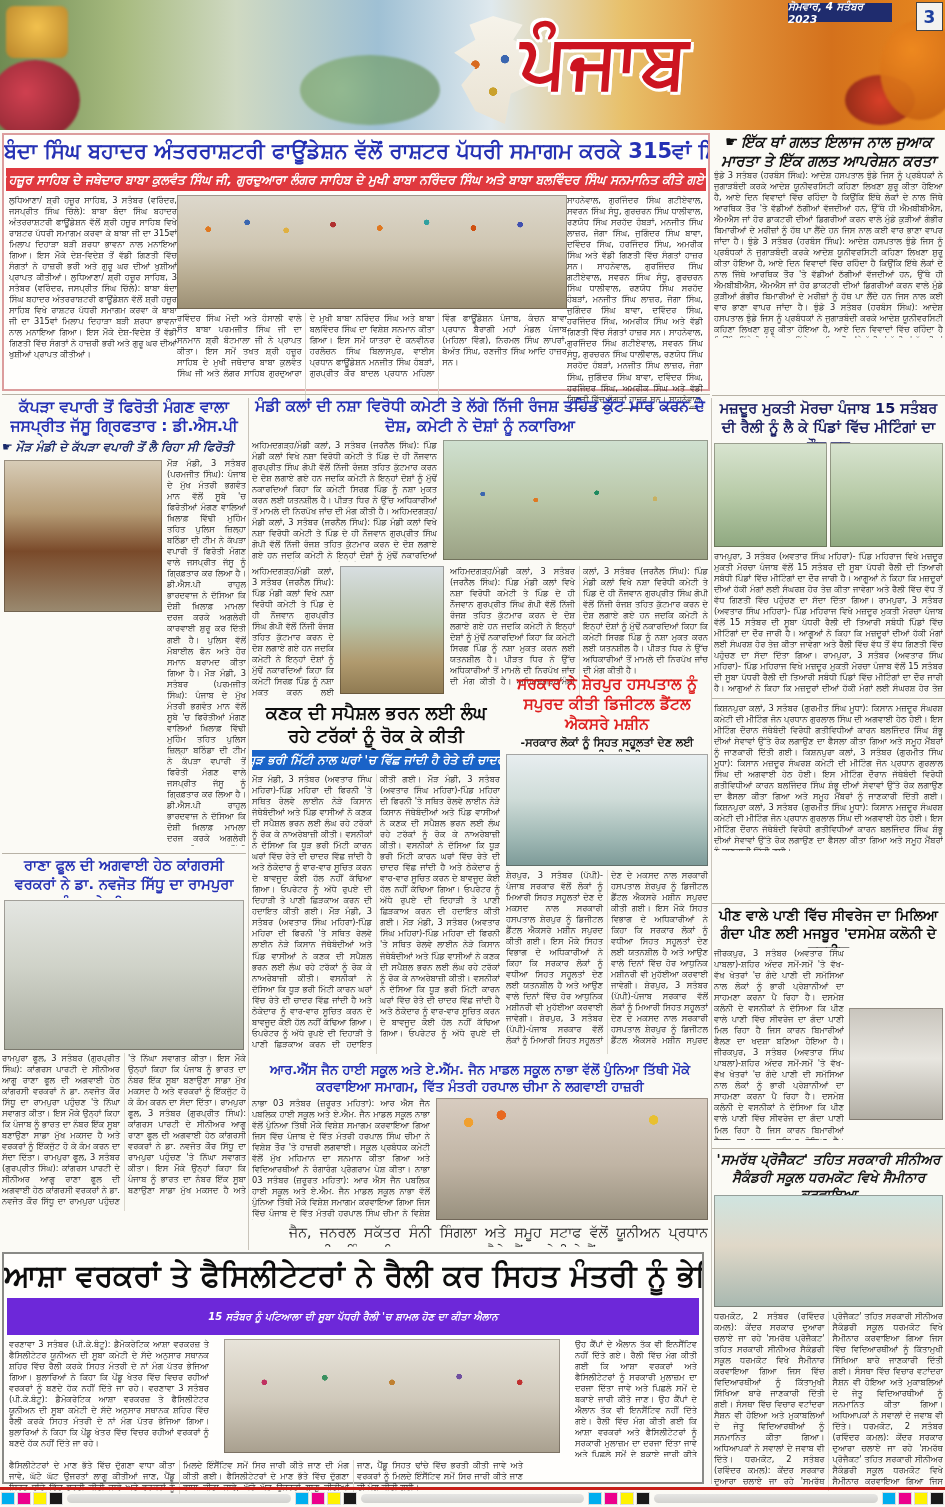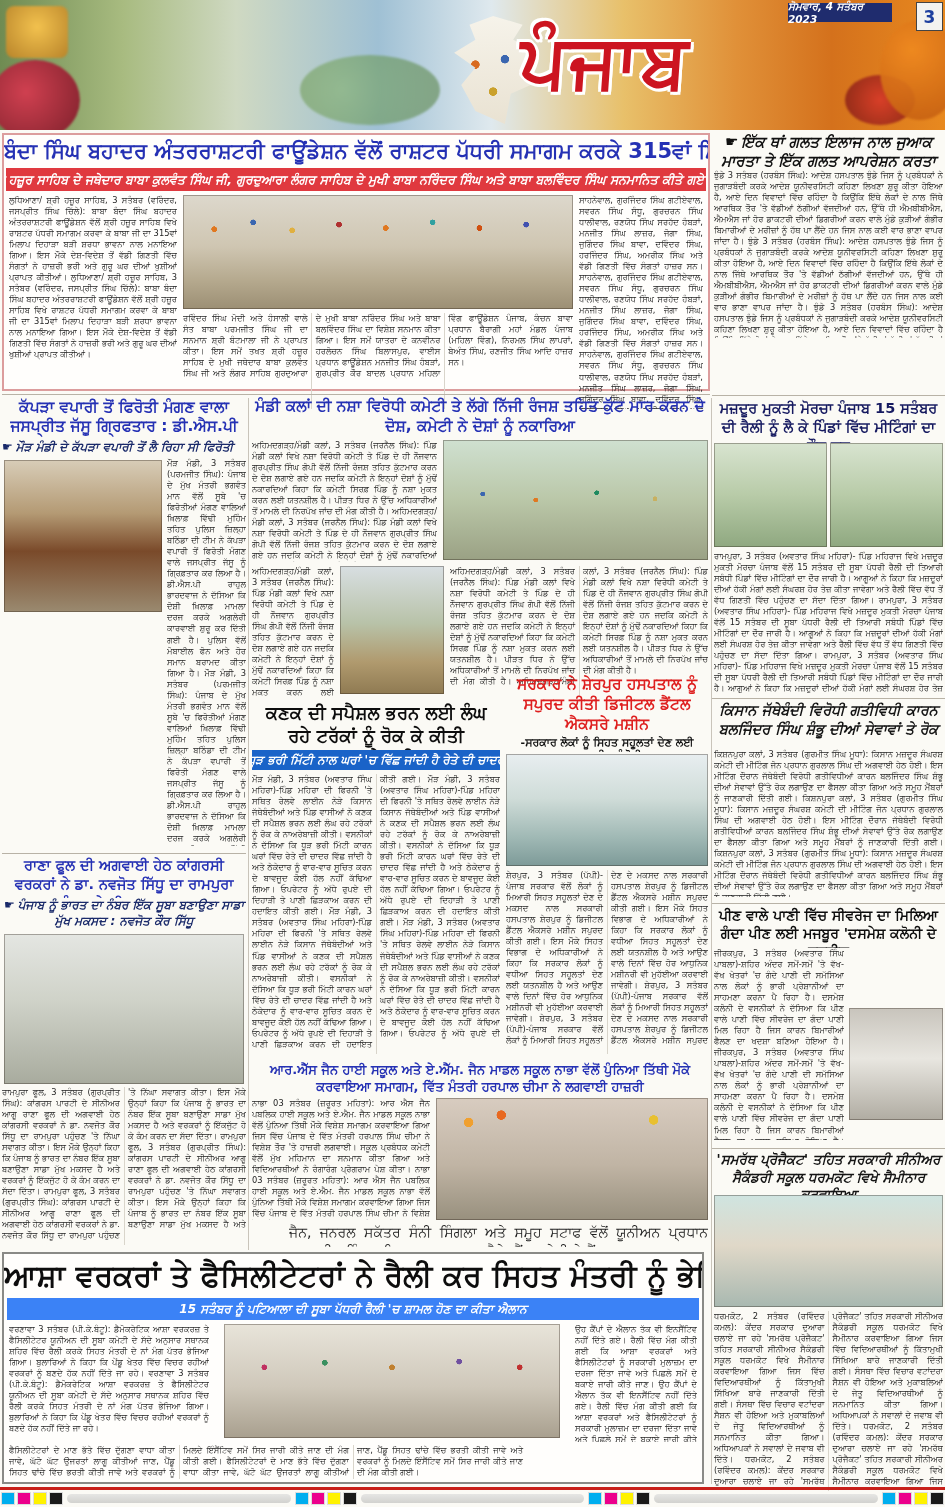--- a/index.html
+++ b/index.html
@@ -102,21 +102,21 @@
     <div class="mh-blob" style="left:880px;top:20px;width:80px;height:100px;background:radial-gradient(circle at 40% 30%,#f08a20,#c05a10);opacity:.9;"></div>
     <div class="pmap"></div>
     <div class="edition">ਪੰਜਾਬ</div>
     <div class="datebox">ਸੋਮਵਾਰ, 4 ਸਤੰਬਰ 2023</div>
     <div class="pagenum">3</div>
   </div>
 
   <div class="abs lead-frame" style="left:2px;top:133px;width:708px;height:258px;">
     <div class="hl hl-blue" style="height:33px;font-size:21px;line-height:33px;text-align:center;white-space:nowrap;">ਬੰਦਾ ਸਿੰਘ ਬਹਾਦਰ ਅੰਤਰਰਾਸ਼ਟਰੀ ਫਾਊਂਡੇਸ਼ਨ ਵੱਲੋਂ ਰਾਸ਼ਟਰ ਪੱਧਰੀ ਸਮਾਗਮ ਕਰਕੇ 315ਵਾਂ ਮਿਲਾਪ ਦਿਹਾੜਾ ਮਨਾਇਆ ਗਿਆ</div>
     <div class="bar" style="height:23px;background:#e0393f;font-size:12.5px;margin:0 2px;white-space:nowrap;">ਤਖਤ ਸ਼੍ਰੀ ਹਜ਼ੂਰ ਸਾਹਿਬ ਦੇ ਜਥੇਦਾਰ ਬਾਬਾ ਕੁਲਵੰਤ ਸਿੰਘ ਜੀ, ਗੁਰਦੁਆਰਾ ਲੰਗਰ ਸਾਹਿਬ ਦੇ ਮੁਖੀ ਬਾਬਾ ਨਰਿੰਦਰ ਸਿੰਘ ਅਤੇ ਬਾਬਾ ਬਲਵਿੰਦਰ ਸਿੰਘ ਸਨਮਾਨਿਤ ਕੀਤੇ ਗਏ ਸਨਮਾਨਿਤ</div>
-    <div style="display:flex;gap:6px;padding:4px 5px 0 5px;height:222px;box-sizing:border-box;">
+    <div style="display:flex;padding:4px 5px 0 5px;height:222px;box-sizing:border-box;">
       <div class="bt" style="width:168px;height:214px;">ਲੁਧਿਆਣਾ/ ਸ਼੍ਰੀ ਹਜ਼ੂਰ ਸਾਹਿਬ, 3 ਸਤੰਬਰ (ਵਰਿੰਦਰ, ਜਸਪ੍ਰੀਤ ਸਿੰਘ ਚਿੱਲੇ): ਬਾਬਾ ਬੰਦਾ ਸਿੰਘ ਬਹਾਦਰ ਅੰਤਰਰਾਸ਼ਟਰੀ ਫਾਊਂਡੇਸ਼ਨ ਵੱਲੋਂ ਸ਼੍ਰੀ ਹਜ਼ੂਰ ਸਾਹਿਬ ਵਿਖੇ ਰਾਸ਼ਟਰ ਪੱਧਰੀ ਸਮਾਗਮ ਕਰਵਾ ਕੇ ਬਾਬਾ ਜੀ ਦਾ 315ਵਾਂ ਮਿਲਾਪ ਦਿਹਾੜਾ ਬੜੀ ਸ਼ਰਧਾ ਭਾਵਨਾ ਨਾਲ ਮਨਾਇਆ ਗਿਆ। ਇਸ ਮੌਕੇ ਦੇਸ਼-ਵਿਦੇਸ਼ ਤੋਂ ਵੱਡੀ ਗਿਣਤੀ ਵਿੱਚ ਸੰਗਤਾਂ ਨੇ ਹਾਜ਼ਰੀ ਭਰੀ ਅਤੇ ਗੁਰੂ ਘਰ ਦੀਆਂ ਖੁਸ਼ੀਆਂ ਪ੍ਰਾਪਤ ਕੀਤੀਆਂ।  ਲੁਧਿਆਣਾ/ ਸ਼੍ਰੀ ਹਜ਼ੂਰ ਸਾਹਿਬ, 3 ਸਤੰਬਰ (ਵਰਿੰਦਰ, ਜਸਪ੍ਰੀਤ ਸਿੰਘ ਚਿੱਲੇ): ਬਾਬਾ ਬੰਦਾ ਸਿੰਘ ਬਹਾਦਰ ਅੰਤਰਰਾਸ਼ਟਰੀ ਫਾਊਂਡੇਸ਼ਨ ਵੱਲੋਂ ਸ਼੍ਰੀ ਹਜ਼ੂਰ ਸਾਹਿਬ ਵਿਖੇ ਰਾਸ਼ਟਰ ਪੱਧਰੀ ਸਮਾਗਮ ਕਰਵਾ ਕੇ ਬਾਬਾ ਜੀ ਦਾ 315ਵਾਂ ਮਿਲਾਪ ਦਿਹਾੜਾ ਬੜੀ ਸ਼ਰਧਾ ਭਾਵਨਾ ਨਾਲ ਮਨਾਇਆ ਗਿਆ। ਇਸ ਮੌਕੇ ਦੇਸ਼-ਵਿਦੇਸ਼ ਤੋਂ ਵੱਡੀ ਗਿਣਤੀ ਵਿੱਚ ਸੰਗਤਾਂ ਨੇ ਹਾਜ਼ਰੀ ਭਰੀ ਅਤੇ ਗੁਰੂ ਘਰ ਦੀਆਂ ਖੁਸ਼ੀਆਂ ਪ੍ਰਾਪਤ ਕੀਤੀਆਂ। </div>
       <div style="width:390px;">
         <div class="ph ph-stage" style="width:390px;height:114px;"></div>
         <div class="bt cols3" style="width:390px;height:96px;margin-top:4px;">ਰਵਿੰਦਰ ਸਿੰਘ ਮੋਦੀ ਅਤੇ ਹੰਸਾਲੀ ਵਾਲੇ ਸੰਤ ਬਾਬਾ ਪਰਮਜੀਤ ਸਿੰਘ ਜੀ ਦਾ ਸਨਮਾਨ ਸ਼੍ਰੀ ਬੰਟਮਾਲਾ ਜੀ ਨੇ ਪ੍ਰਾਪਤ ਕੀਤਾ। ਇਸ ਸਮੇਂ ਤਖਤ ਸ਼੍ਰੀ ਹਜ਼ੂਰ ਸਾਹਿਬ ਦੇ ਮੁਖੀ ਜਥੇਦਾਰ ਬਾਬਾ ਕੁਲਵੰਤ ਸਿੰਘ ਜੀ ਅਤੇ ਲੰਗਰ ਸਾਹਿਬ ਗੁਰਦੁਆਰਾ ਦੇ ਮੁਖੀ ਬਾਬਾ ਨਰਿੰਦਰ ਸਿੰਘ ਅਤੇ ਬਾਬਾ ਬਲਵਿੰਦਰ ਸਿੰਘ ਦਾ ਵਿਸ਼ੇਸ਼ ਸਨਮਾਨ ਕੀਤਾ ਗਿਆ। ਇਸ ਸਮੇਂ ਯਾਤਰਾ ਦੇ ਕਨਵੀਨਰ ਹਰਲੋਚਨ ਸਿੰਘ ਬਿਲਾਸਪੁਰ, ਵਾਈਸ ਪ੍ਰਧਾਨ ਫਾਊਂਡੇਸ਼ਨ ਮਨਜੀਤ ਸਿੰਘ ਹੰਬੜਾਂ, ਗੁਰਪ੍ਰੀਤ ਕੌਰ ਬਾਦਲ ਪ੍ਰਧਾਨ ਮਹਿਲਾ ਵਿੰਗ ਫਾਊਂਡੇਸ਼ਨ ਪੰਜਾਬ, ਕੰਚਨ ਬਾਵਾ ਪ੍ਰਧਾਨ ਬੈਰਾਗੀ ਮਹਾਂ ਮੰਡਲ ਪੰਜਾਬ (ਮਹਿਲਾ ਵਿੰਗ), ਨਿਰਮਲ ਸਿੰਘ ਲਾਪਰਾਂ, ਬੇਅੰਤ ਸਿੰਘ, ਰਣਜੀਤ ਸਿੰਘ ਆਦਿ ਹਾਜ਼ਰ ਸਨ।</div>
       </div>
       <div class="bt" style="flex:1;height:214px;">ਸਾਹਨੇਵਾਲ, ਗੁਰਜਿੰਦਰ ਸਿੰਘ ਗਟੀਏਵਾਲ, ਸਵਰਨ ਸਿੰਘ ਸੰਧੂ, ਗੁਰਚਰਨ ਸਿੰਘ ਧਾਲੀਵਾਲ, ਰਣਯੋਧ ਸਿੰਘ ਸਰਹੱਦ ਹੰਬੜਾਂ, ਮਨਜੀਤ ਸਿੰਘ ਲਾਜ਼ਰ, ਜੋਗਾ ਸਿੰਘ, ਜੁਗਿੰਦਰ ਸਿੰਘ ਬਾਵਾ, ਦਵਿੰਦਰ ਸਿੰਘ, ਹਰਜਿੰਦਰ ਸਿੰਘ, ਅਮਰੀਕ ਸਿੰਘ ਅਤੇ ਵੱਡੀ ਗਿਣਤੀ ਵਿੱਚ ਸੰਗਤਾਂ ਹਾਜ਼ਰ ਸਨ।  ਸਾਹਨੇਵਾਲ, ਗੁਰਜਿੰਦਰ ਸਿੰਘ ਗਟੀਏਵਾਲ, ਸਵਰਨ ਸਿੰਘ ਸੰਧੂ, ਗੁਰਚਰਨ ਸਿੰਘ ਧਾਲੀਵਾਲ, ਰਣਯੋਧ ਸਿੰਘ ਸਰਹੱਦ ਹੰਬੜਾਂ, ਮਨਜੀਤ ਸਿੰਘ ਲਾਜ਼ਰ, ਜੋਗਾ ਸਿੰਘ, ਜੁਗਿੰਦਰ ਸਿੰਘ ਬਾਵਾ, ਦਵਿੰਦਰ ਸਿੰਘ, ਹਰਜਿੰਦਰ ਸਿੰਘ, ਅਮਰੀਕ ਸਿੰਘ ਅਤੇ ਵੱਡੀ ਗਿਣਤੀ ਵਿੱਚ ਸੰਗਤਾਂ ਹਾਜ਼ਰ ਸਨ।  ਸਾਹਨੇਵਾਲ, ਗੁਰਜਿੰਦਰ ਸਿੰਘ ਗਟੀਏਵਾਲ, ਸਵਰਨ ਸਿੰਘ ਸੰਧੂ, ਗੁਰਚਰਨ ਸਿੰਘ ਧਾਲੀਵਾਲ, ਰਣਯੋਧ ਸਿੰਘ ਸਰਹੱਦ ਹੰਬੜਾਂ, ਮਨਜੀਤ ਸਿੰਘ ਲਾਜ਼ਰ, ਜੋਗਾ ਸਿੰਘ, ਜੁਗਿੰਦਰ ਸਿੰਘ ਬਾਵਾ, ਦਵਿੰਦਰ ਸਿੰਘ, ਹਰਜਿੰਦਰ ਸਿੰਘ, ਅਮਰੀਕ ਸਿੰਘ ਅਤੇ ਵੱਡੀ ਗਿਣਤੀ ਵਿੱਚ ਸੰਗਤਾਂ ਹਾਜ਼ਰ ਸਨ।  ਸਾਹਨੇਵਾਲ, ਗੁਰਜਿੰਦਰ ਸਿੰਘ ਗਟੀਏਵਾਲ, ਸਵਰਨ ਸਿੰਘ ਸੰਧੂ, ਗੁਰਚਰਨ ਸਿੰਘ ਧਾਲੀਵਾਲ, ਰਣਯੋਧ ਸਿੰਘ ਸਰਹੱਦ ਹੰਬੜਾਂ, ਮਨਜੀਤ ਸਿੰਘ ਲਾਜ਼ਰ, ਜੋਗਾ ਸਿੰਘ, ਜੁਗਿੰਦਰ ਸਿੰਘ ਬਾਵਾ, ਦਵਿੰਦਰ ਸਿੰਘ, ਹਰਜਿੰਦਰ ਸਿੰਘ, ਅਮਰੀਕ ਸਿੰਘ ਅਤੇ ਵੱਡੀ ਗਿਣਤੀ ਵਿੱਚ ਸੰਗਤਾਂ ਹਾਜ਼ਰ ਸਨ। </div>
     </div>
   </div>
 
   <div class="abs" style="left:714px;top:133px;width:229px;height:262px;">
@@ -172,21 +172,20 @@
     <div class="hl hl-navy" style="font-size:14.5px;line-height:1.3;text-align:center;height:44px;">ਮਜ਼ਦੂਰ ਮੁਕਤੀ ਮੋਰਚਾ ਪੰਜਾਬ 15 ਸਤੰਬਰ ਦੀ ਰੈਲੀ ਨੂੰ ਲੈ ਕੇ ਪਿੰਡਾਂ ਵਿੱਚ ਮੀਟਿੰਗਾਂ ਦਾ ਦੌਰ ਸ਼ੁਰੂ</div>
     <div style="display:flex;gap:3px;">
       <div class="ph ph-meet" style="width:113px;height:104px;"></div>
       <div class="ph ph-meet" style="width:113px;height:104px;"></div>
     </div>
     <div class="bt" style="height:142px;margin-top:4px;">ਰਾਮਪੁਰਾ, 3 ਸਤੰਬਰ (ਅਵਤਾਰ ਸਿੰਘ ਮਹਿਰਾ)- ਪਿੰਡ ਮਹਿਰਾਜ ਵਿਖੇ ਮਜ਼ਦੂਰ ਮੁਕਤੀ ਮੋਰਚਾ ਪੰਜਾਬ ਵੱਲੋਂ 15 ਸਤੰਬਰ ਦੀ ਸੂਬਾ ਪੱਧਰੀ ਰੈਲੀ ਦੀ ਤਿਆਰੀ ਸਬੰਧੀ ਪਿੰਡਾਂ ਵਿੱਚ ਮੀਟਿੰਗਾਂ ਦਾ ਦੌਰ ਜਾਰੀ ਹੈ। ਆਗੂਆਂ ਨੇ ਕਿਹਾ ਕਿ ਮਜ਼ਦੂਰਾਂ ਦੀਆਂ ਹੱਕੀ ਮੰਗਾਂ ਲਈ ਸੰਘਰਸ਼ ਹੋਰ ਤੇਜ਼ ਕੀਤਾ ਜਾਵੇਗਾ ਅਤੇ ਰੈਲੀ ਵਿੱਚ ਵੱਧ ਤੋਂ ਵੱਧ ਗਿਣਤੀ ਵਿੱਚ ਪਹੁੰਚਣ ਦਾ ਸੱਦਾ ਦਿੱਤਾ ਗਿਆ।  ਰਾਮਪੁਰਾ, 3 ਸਤੰਬਰ (ਅਵਤਾਰ ਸਿੰਘ ਮਹਿਰਾ)- ਪਿੰਡ ਮਹਿਰਾਜ ਵਿਖੇ ਮਜ਼ਦੂਰ ਮੁਕਤੀ ਮੋਰਚਾ ਪੰਜਾਬ ਵੱਲੋਂ 15 ਸਤੰਬਰ ਦੀ ਸੂਬਾ ਪੱਧਰੀ ਰੈਲੀ ਦੀ ਤਿਆਰੀ ਸਬੰਧੀ ਪਿੰਡਾਂ ਵਿੱਚ ਮੀਟਿੰਗਾਂ ਦਾ ਦੌਰ ਜਾਰੀ ਹੈ। ਆਗੂਆਂ ਨੇ ਕਿਹਾ ਕਿ ਮਜ਼ਦੂਰਾਂ ਦੀਆਂ ਹੱਕੀ ਮੰਗਾਂ ਲਈ ਸੰਘਰਸ਼ ਹੋਰ ਤੇਜ਼ ਕੀਤਾ ਜਾਵੇਗਾ ਅਤੇ ਰੈਲੀ ਵਿੱਚ ਵੱਧ ਤੋਂ ਵੱਧ ਗਿਣਤੀ ਵਿੱਚ ਪਹੁੰਚਣ ਦਾ ਸੱਦਾ ਦਿੱਤਾ ਗਿਆ।  ਰਾਮਪੁਰਾ, 3 ਸਤੰਬਰ (ਅਵਤਾਰ ਸਿੰਘ ਮਹਿਰਾ)- ਪਿੰਡ ਮਹਿਰਾਜ ਵਿਖੇ ਮਜ਼ਦੂਰ ਮੁਕਤੀ ਮੋਰਚਾ ਪੰਜਾਬ ਵੱਲੋਂ 15 ਸਤੰਬਰ ਦੀ ਸੂਬਾ ਪੱਧਰੀ ਰੈਲੀ ਦੀ ਤਿਆਰੀ ਸਬੰਧੀ ਪਿੰਡਾਂ ਵਿੱਚ ਮੀਟਿੰਗਾਂ ਦਾ ਦੌਰ ਜਾਰੀ ਹੈ। ਆਗੂਆਂ ਨੇ ਕਿਹਾ ਕਿ ਮਜ਼ਦੂਰਾਂ ਦੀਆਂ ਹੱਕੀ ਮੰਗਾਂ ਲਈ ਸੰਘਰਸ਼ ਹੋਰ ਤੇਜ਼ ਕੀਤਾ ਜਾਵੇਗਾ ਅਤੇ ਰੈਲੀ ਵਿੱਚ ਵੱਧ ਤੋਂ ਵੱਧ ਗਿਣਤੀ ਵਿੱਚ ਪਹੁੰਚਣ ਦਾ ਸੱਦਾ ਦਿੱਤਾ ਗਿਆ। </div>
   </div>
   <div class="abs hr" style="left:712px;top:698px;width:233px;"></div>
 
   <div class="abs" style="left:714px;top:701px;width:229px;height:200px;">
-    <div class="hl" style="font-size:14.5px;line-height:1.3;text-align:center;height:46px;font-style:italic;color:#141414;">ਕਿਸਾਨ ਜੱਥੇਬੰਦੀ ਵਿਰੋਧੀ ਗਤੀਵਿਧੀ ਕਾਰਨ ਬਲਜਿੰਦਰ ਸਿੰਘ ਸ਼ੰਭੂ ਦੀਆਂ ਸੇਵਾਵਾਂ ਤੇ ਰੋਕ</div>
     <div class="bt" style="height:148px;margin-top:2px;">ਕਿਸ਼ਨਪੁਰਾ ਕਲਾਂ, 3 ਸਤੰਬਰ (ਗੁਰਮੀਤ ਸਿੰਘ ਮੂਧਾ): ਕਿਸਾਨ ਮਜ਼ਦੂਰ ਸੰਘਰਸ਼ ਕਮੇਟੀ ਦੀ ਮੀਟਿੰਗ ਜੋਨ ਪ੍ਰਧਾਨ ਗੁਰਲਾਲ ਸਿੰਘ ਦੀ ਅਗਵਾਈ ਹੇਠ ਹੋਈ। ਇਸ ਮੀਟਿੰਗ ਦੌਰਾਨ ਜੱਥੇਬੰਦੀ ਵਿਰੋਧੀ ਗਤੀਵਿਧੀਆਂ ਕਾਰਨ ਬਲਜਿੰਦਰ ਸਿੰਘ ਸ਼ੰਭੂ ਦੀਆਂ ਸੇਵਾਵਾਂ ਉੱਤੇ ਰੋਕ ਲਗਾਉਣ ਦਾ ਫੈਸਲਾ ਕੀਤਾ ਗਿਆ ਅਤੇ ਸਮੂਹ ਮੈਂਬਰਾਂ ਨੂੰ ਜਾਣਕਾਰੀ ਦਿੱਤੀ ਗਈ।  ਕਿਸ਼ਨਪੁਰਾ ਕਲਾਂ, 3 ਸਤੰਬਰ (ਗੁਰਮੀਤ ਸਿੰਘ ਮੂਧਾ): ਕਿਸਾਨ ਮਜ਼ਦੂਰ ਸੰਘਰਸ਼ ਕਮੇਟੀ ਦੀ ਮੀਟਿੰਗ ਜੋਨ ਪ੍ਰਧਾਨ ਗੁਰਲਾਲ ਸਿੰਘ ਦੀ ਅਗਵਾਈ ਹੇਠ ਹੋਈ। ਇਸ ਮੀਟਿੰਗ ਦੌਰਾਨ ਜੱਥੇਬੰਦੀ ਵਿਰੋਧੀ ਗਤੀਵਿਧੀਆਂ ਕਾਰਨ ਬਲਜਿੰਦਰ ਸਿੰਘ ਸ਼ੰਭੂ ਦੀਆਂ ਸੇਵਾਵਾਂ ਉੱਤੇ ਰੋਕ ਲਗਾਉਣ ਦਾ ਫੈਸਲਾ ਕੀਤਾ ਗਿਆ ਅਤੇ ਸਮੂਹ ਮੈਂਬਰਾਂ ਨੂੰ ਜਾਣਕਾਰੀ ਦਿੱਤੀ ਗਈ।  ਕਿਸ਼ਨਪੁਰਾ ਕਲਾਂ, 3 ਸਤੰਬਰ (ਗੁਰਮੀਤ ਸਿੰਘ ਮੂਧਾ): ਕਿਸਾਨ ਮਜ਼ਦੂਰ ਸੰਘਰਸ਼ ਕਮੇਟੀ ਦੀ ਮੀਟਿੰਗ ਜੋਨ ਪ੍ਰਧਾਨ ਗੁਰਲਾਲ ਸਿੰਘ ਦੀ ਅਗਵਾਈ ਹੇਠ ਹੋਈ। ਇਸ ਮੀਟਿੰਗ ਦੌਰਾਨ ਜੱਥੇਬੰਦੀ ਵਿਰੋਧੀ ਗਤੀਵਿਧੀਆਂ ਕਾਰਨ ਬਲਜਿੰਦਰ ਸਿੰਘ ਸ਼ੰਭੂ ਦੀਆਂ ਸੇਵਾਵਾਂ ਉੱਤੇ ਰੋਕ ਲਗਾਉਣ ਦਾ ਫੈਸਲਾ ਕੀਤਾ ਗਿਆ ਅਤੇ ਸਮੂਹ ਮੈਂਬਰਾਂ ਨੂੰ ਜਾਣਕਾਰੀ ਦਿੱਤੀ ਗਈ। </div>
   </div>
   <div class="abs hr" style="left:712px;top:903px;width:233px;"></div>
 
   <div class="abs" style="left:714px;top:906px;width:229px;height:240px;">
     <div class="hl hl-black" style="font-size:14px;line-height:1.3;text-align:center;height:42px;">ਪੀਣ ਵਾਲੇ ਪਾਣੀ ਵਿੱਚ ਸੀਵਰੇਜ ਦਾ ਮਿਲਿਆ ਗੰਦਾ ਪੀਣ ਲਈ ਮਜਬੂਰ 'ਦਸਮੇਸ਼ ਕਲੋਨੀ ਦੇ ਵਸਨੀਕ</div>
     <div style="height:192px;overflow:hidden;">
       <div class="ph ph-bucket" style="width:94px;height:112px;float:right;margin:60px 0 3px 5px;"></div>
       <div class="bt" style="height:192px;">ਜੀਰਕਪੁਰ, 3 ਸਤੰਬਰ (ਅਵਤਾਰ ਸਿੰਘ ਪਾਬਲਾ)-ਸ਼ਹਿਰ ਅੰਦਰ ਸਮੇਂ-ਸਮੇਂ 'ਤੇ ਵੱਖ-ਵੱਖ ਖੇਤਰਾਂ 'ਚ ਗੰਦੇ ਪਾਣੀ ਦੀ ਸਮੱਸਿਆ ਨਾਲ ਲੋਕਾਂ ਨੂੰ ਭਾਰੀ ਪ੍ਰੇਸ਼ਾਨੀਆਂ ਦਾ ਸਾਹਮਣਾ ਕਰਨਾ ਪੈ ਰਿਹਾ ਹੈ। ਦਸਮੇਸ਼ ਕਲੋਨੀ ਦੇ ਵਸਨੀਕਾਂ ਨੇ ਦੱਸਿਆ ਕਿ ਪੀਣ ਵਾਲੇ ਪਾਣੀ ਵਿੱਚ ਸੀਵਰੇਜ ਦਾ ਗੰਦਾ ਪਾਣੀ ਮਿਲ ਰਿਹਾ ਹੈ ਜਿਸ ਕਾਰਨ ਬਿਮਾਰੀਆਂ ਫੈਲਣ ਦਾ ਖਦਸ਼ਾ ਬਣਿਆ ਹੋਇਆ ਹੈ।  ਜੀਰਕਪੁਰ, 3 ਸਤੰਬਰ (ਅਵਤਾਰ ਸਿੰਘ ਪਾਬਲਾ)-ਸ਼ਹਿਰ ਅੰਦਰ ਸਮੇਂ-ਸਮੇਂ 'ਤੇ ਵੱਖ-ਵੱਖ ਖੇਤਰਾਂ 'ਚ ਗੰਦੇ ਪਾਣੀ ਦੀ ਸਮੱਸਿਆ ਨਾਲ ਲੋਕਾਂ ਨੂੰ ਭਾਰੀ ਪ੍ਰੇਸ਼ਾਨੀਆਂ ਦਾ ਸਾਹਮਣਾ ਕਰਨਾ ਪੈ ਰਿਹਾ ਹੈ। ਦਸਮੇਸ਼ ਕਲੋਨੀ ਦੇ ਵਸਨੀਕਾਂ ਨੇ ਦੱਸਿਆ ਕਿ ਪੀਣ ਵਾਲੇ ਪਾਣੀ ਵਿੱਚ ਸੀਵਰੇਜ ਦਾ ਗੰਦਾ ਪਾਣੀ ਮਿਲ ਰਿਹਾ ਹੈ ਜਿਸ ਕਾਰਨ ਬਿਮਾਰੀਆਂ ਫੈਲਣ ਦਾ ਖਦਸ਼ਾ ਬਣਿਆ ਹੋਇਆ ਹੈ।  ਜੀਰਕਪੁਰ, 3 ਸਤੰਬਰ (ਅਵਤਾਰ ਸਿੰਘ ਪਾਬਲਾ)-ਸ਼ਹਿਰ ਅੰਦਰ ਸਮੇਂ-ਸਮੇਂ 'ਤੇ ਵੱਖ-ਵੱਖ ਖੇਤਰਾਂ 'ਚ ਗੰਦੇ ਪਾਣੀ ਦੀ ਸਮੱਸਿਆ ਨਾਲ ਲੋਕਾਂ ਨੂੰ ਭਾਰੀ ਪ੍ਰੇਸ਼ਾਨੀਆਂ ਦਾ ਸਾਹਮਣਾ ਕਰਨਾ ਪੈ ਰਿਹਾ ਹੈ। ਦਸਮੇਸ਼ ਕਲੋਨੀ ਦੇ ਵਸਨੀਕਾਂ ਨੇ ਦੱਸਿਆ ਕਿ ਪੀਣ ਵਾਲੇ ਪਾਣੀ ਵਿੱਚ ਸੀਵਰੇਜ ਦਾ ਗੰਦਾ ਪਾਣੀ ਮਿਲ ਰਿਹਾ ਹੈ ਜਿਸ ਕਾਰਨ ਬਿਮਾਰੀਆਂ ਫੈਲਣ ਦਾ ਖਦਸ਼ਾ ਬਣਿਆ ਹੋਇਆ ਹੈ। </div>
     </div>
@@ -195,39 +194,36 @@
 
   <div class="abs" style="left:714px;top:1151px;width:229px;height:344px;">
     <div class="hl" style="font-size:13.5px;line-height:1.3;text-align:center;height:44px;font-style:italic;color:#141414;">'ਸਮਰੱਥ ਪ੍ਰੋਜੈਕਟ' ਤਹਿਤ ਸਰਕਾਰੀ ਸੀਨੀਅਰ ਸੈਕੰਡਰੀ ਸਕੂਲ ਧਰਮਕੋਟ ਵਿਖੇ ਸੈਮੀਨਾਰ ਕਰਵਾਇਆ</div>
     <div class="ph ph-class" style="width:229px;height:112px;"></div>
     <div class="bt cols2" style="height:180px;margin-top:4px;">ਧਰਮਕੋਟ, 2 ਸਤੰਬਰ (ਰਵਿੰਦਰ ਕਮਲ): ਕੇਂਦਰ ਸਰਕਾਰ ਦੁਆਰਾ ਚਲਾਏ ਜਾ ਰਹੇ 'ਸਮਰੱਥ ਪ੍ਰੋਜੈਕਟ' ਤਹਿਤ ਸਰਕਾਰੀ ਸੀਨੀਅਰ ਸੈਕੰਡਰੀ ਸਕੂਲ ਧਰਮਕੋਟ ਵਿਖੇ ਸੈਮੀਨਾਰ ਕਰਵਾਇਆ ਗਿਆ ਜਿਸ ਵਿੱਚ ਵਿਦਿਆਰਥੀਆਂ ਨੂੰ ਕਿੱਤਾਮੁਖੀ ਸਿੱਖਿਆ ਬਾਰੇ ਜਾਣਕਾਰੀ ਦਿੱਤੀ ਗਈ। ਸੰਸਥਾ ਵਿੱਚ ਵਿਚਾਰ ਵਟਾਂਦਰਾ ਸੈਸ਼ਨ ਵੀ ਹੋਇਆ ਅਤੇ ਮੁਕਾਬਲਿਆਂ ਦੇ ਜੇਤੂ ਵਿਦਿਆਰਥੀਆਂ ਨੂੰ ਸਨਮਾਨਿਤ ਕੀਤਾ ਗਿਆ। ਅਧਿਆਪਕਾਂ ਨੇ ਸਵਾਲਾਂ ਦੇ ਜਵਾਬ ਵੀ ਦਿੱਤੇ।  ਧਰਮਕੋਟ, 2 ਸਤੰਬਰ (ਰਵਿੰਦਰ ਕਮਲ): ਕੇਂਦਰ ਸਰਕਾਰ ਦੁਆਰਾ ਚਲਾਏ ਜਾ ਰਹੇ 'ਸਮਰੱਥ ਪ੍ਰੋਜੈਕਟ' ਤਹਿਤ ਸਰਕਾਰੀ ਸੀਨੀਅਰ ਸੈਕੰਡਰੀ ਸਕੂਲ ਧਰਮਕੋਟ ਵਿਖੇ ਸੈਮੀਨਾਰ ਕਰਵਾਇਆ ਗਿਆ ਜਿਸ ਵਿੱਚ ਵਿਦਿਆਰਥੀਆਂ ਨੂੰ ਕਿੱਤਾਮੁਖੀ ਸਿੱਖਿਆ ਬਾਰੇ ਜਾਣਕਾਰੀ ਦਿੱਤੀ ਗਈ। ਸੰਸਥਾ ਵਿੱਚ ਵਿਚਾਰ ਵਟਾਂਦਰਾ ਸੈਸ਼ਨ ਵੀ ਹੋਇਆ ਅਤੇ ਮੁਕਾਬਲਿਆਂ ਦੇ ਜੇਤੂ ਵਿਦਿਆਰਥੀਆਂ ਨੂੰ ਸਨਮਾਨਿਤ ਕੀਤਾ ਗਿਆ। ਅਧਿਆਪਕਾਂ ਨੇ ਸਵਾਲਾਂ ਦੇ ਜਵਾਬ ਵੀ ਦਿੱਤੇ।  ਧਰਮਕੋਟ, 2 ਸਤੰਬਰ (ਰਵਿੰਦਰ ਕਮਲ): ਕੇਂਦਰ ਸਰਕਾਰ ਦੁਆਰਾ ਚਲਾਏ ਜਾ ਰਹੇ 'ਸਮਰੱਥ ਪ੍ਰੋਜੈਕਟ' ਤਹਿਤ ਸਰਕਾਰੀ ਸੀਨੀਅਰ ਸੈਕੰਡਰੀ ਸਕੂਲ ਧਰਮਕੋਟ ਵਿਖੇ ਸੈਮੀਨਾਰ ਕਰਵਾਇਆ ਗਿਆ ਜਿਸ ਵਿੱਚ ਵਿਦਿਆਰਥੀਆਂ ਨੂੰ ਕਿੱਤਾਮੁਖੀ ਸਿੱਖਿਆ ਬਾਰੇ ਜਾਣਕਾਰੀ ਦਿੱਤੀ ਗਈ। ਸੰਸਥਾ ਵਿੱਚ ਵਿਚਾਰ ਵਟਾਂਦਰਾ ਸੈਸ਼ਨ ਵੀ ਹੋਇਆ ਅਤੇ ਮੁਕਾਬਲਿਆਂ ਦੇ ਜੇਤੂ ਵਿਦਿਆਰਥੀਆਂ ਨੂੰ ਸਨਮਾਨਿਤ ਕੀਤਾ ਗਿਆ। ਅਧਿਆਪਕਾਂ ਨੇ ਸਵਾਲਾਂ ਦੇ ਜਵਾਬ ਵੀ ਦਿੱਤੇ। </div>
   </div>
 
   <div class="abs hr" style="left:2px;top:853px;width:244px;"></div>
   <div class="abs" style="left:2px;top:856px;width:244px;height:394px;">
     <div class="hl hl-blue" style="font-size:14.5px;line-height:1.3;text-align:center;height:42px;">ਰਾਣਾ ਫੂਲ ਦੀ ਅਗਵਾਈ ਹੇਠ ਕਾਂਗਰਸੀ ਵਰਕਰਾਂ ਨੇ ਡਾ. ਨਵਜੋਤ ਸਿੱਧੂ ਦਾ ਰਾਮਪੁਰਾ ਪਹੁੰਚਣ ਤੇ ਕੀਤਾ ਸਵਾਗਤ !</div>
-    <div class="sub-it" style="font-size:12px;line-height:1.3;text-align:center;height:34px;">
-      <span class="ptr">☛</span><span>ਪੰਜਾਬ ਨੂੰ ਭਾਰਤ ਦਾ ਨੰਬਰ ਇੱਕ ਸੂਬਾ ਬਣਾਉਣਾ ਸਾਡਾ ਮੁੱਖ ਮਕਸਦ : ਨਵਜੋਤ ਕੌਰ ਸਿੱਧੂ</span>
-    </div>
     <div class="ph ph-rally" style="width:240px;height:150px;margin:2px;"></div>
     <div class="bt cols2" style="height:158px;margin-top:3px;">ਰਾਮਪੁਰਾ ਫੂਲ, 3 ਸਤੰਬਰ (ਗੁਰਪ੍ਰੀਤ ਸਿੰਘ): ਕਾਂਗਰਸ ਪਾਰਟੀ ਦੇ ਸੀਨੀਅਰ ਆਗੂ ਰਾਣਾ ਫੂਲ ਦੀ ਅਗਵਾਈ ਹੇਠ ਕਾਂਗਰਸੀ ਵਰਕਰਾਂ ਨੇ ਡਾ. ਨਵਜੋਤ ਕੌਰ ਸਿੱਧੂ ਦਾ ਰਾਮਪੁਰਾ ਪਹੁੰਚਣ 'ਤੇ ਨਿੱਘਾ ਸਵਾਗਤ ਕੀਤਾ। ਇਸ ਮੌਕੇ ਉਨ੍ਹਾਂ ਕਿਹਾ ਕਿ ਪੰਜਾਬ ਨੂੰ ਭਾਰਤ ਦਾ ਨੰਬਰ ਇੱਕ ਸੂਬਾ ਬਣਾਉਣਾ ਸਾਡਾ ਮੁੱਖ ਮਕਸਦ ਹੈ ਅਤੇ ਵਰਕਰਾਂ ਨੂੰ ਇੱਕਜੁੱਟ ਹੋ ਕੇ ਕੰਮ ਕਰਨ ਦਾ ਸੱਦਾ ਦਿੱਤਾ।  ਰਾਮਪੁਰਾ ਫੂਲ, 3 ਸਤੰਬਰ (ਗੁਰਪ੍ਰੀਤ ਸਿੰਘ): ਕਾਂਗਰਸ ਪਾਰਟੀ ਦੇ ਸੀਨੀਅਰ ਆਗੂ ਰਾਣਾ ਫੂਲ ਦੀ ਅਗਵਾਈ ਹੇਠ ਕਾਂਗਰਸੀ ਵਰਕਰਾਂ ਨੇ ਡਾ. ਨਵਜੋਤ ਕੌਰ ਸਿੱਧੂ ਦਾ ਰਾਮਪੁਰਾ ਪਹੁੰਚਣ 'ਤੇ ਨਿੱਘਾ ਸਵਾਗਤ ਕੀਤਾ। ਇਸ ਮੌਕੇ ਉਨ੍ਹਾਂ ਕਿਹਾ ਕਿ ਪੰਜਾਬ ਨੂੰ ਭਾਰਤ ਦਾ ਨੰਬਰ ਇੱਕ ਸੂਬਾ ਬਣਾਉਣਾ ਸਾਡਾ ਮੁੱਖ ਮਕਸਦ ਹੈ ਅਤੇ ਵਰਕਰਾਂ ਨੂੰ ਇੱਕਜੁੱਟ ਹੋ ਕੇ ਕੰਮ ਕਰਨ ਦਾ ਸੱਦਾ ਦਿੱਤਾ।  ਰਾਮਪੁਰਾ ਫੂਲ, 3 ਸਤੰਬਰ (ਗੁਰਪ੍ਰੀਤ ਸਿੰਘ): ਕਾਂਗਰਸ ਪਾਰਟੀ ਦੇ ਸੀਨੀਅਰ ਆਗੂ ਰਾਣਾ ਫੂਲ ਦੀ ਅਗਵਾਈ ਹੇਠ ਕਾਂਗਰਸੀ ਵਰਕਰਾਂ ਨੇ ਡਾ. ਨਵਜੋਤ ਕੌਰ ਸਿੱਧੂ ਦਾ ਰਾਮਪੁਰਾ ਪਹੁੰਚਣ 'ਤੇ ਨਿੱਘਾ ਸਵਾਗਤ ਕੀਤਾ। ਇਸ ਮੌਕੇ ਉਨ੍ਹਾਂ ਕਿਹਾ ਕਿ ਪੰਜਾਬ ਨੂੰ ਭਾਰਤ ਦਾ ਨੰਬਰ ਇੱਕ ਸੂਬਾ ਬਣਾਉਣਾ ਸਾਡਾ ਮੁੱਖ ਮਕਸਦ ਹੈ ਅਤੇ ਵਰਕਰਾਂ ਨੂੰ ਇੱਕਜੁੱਟ ਹੋ ਕੇ ਕੰਮ ਕਰਨ ਦਾ ਸੱਦਾ ਦਿੱਤਾ। </div>
   </div>
 
   <div class="abs" style="left:252px;top:1062px;width:456px;height:188px;">
     <div class="hl hl-blue" style="font-size:13px;line-height:1.3;text-align:center;height:36px;">ਆਰ.ਐੱਸ ਜੈਨ ਹਾਈ ਸਕੂਲ ਅਤੇ ਏ.ਐੱਮ. ਜੈਨ ਮਾਡਲ ਸਕੂਲ ਨਾਭਾ ਵੱਲੋਂ ਪੁੰਨਿਆ ਤਿੱਥੀ ਮੌਕੇ ਕਰਵਾਇਆ ਸਮਾਗਮ, ਵਿੱਤ ਮੰਤਰੀ ਹਰਪਾਲ ਚੀਮਾ ਨੇ ਲਗਵਾਈ ਹਾਜ਼ਰੀ</div>
     <div style="display:flex;gap:6px;height:122px;">
       <div class="bt" style="width:178px;">ਨਾਭਾ 03 ਸਤੰਬਰ (ਜ਼ਰੂਰਤ ਮਹਿਤਾ): ਆਰ ਐਸ ਜੈਨ ਪਬਲਿਕ ਹਾਈ ਸਕੂਲ ਅਤੇ ਏ.ਐਮ. ਜੈਨ ਮਾਡਲ ਸਕੂਲ ਨਾਭਾ ਵੱਲੋਂ ਪੁੰਨਿਆ ਤਿੱਥੀ ਮੌਕੇ ਵਿਸ਼ੇਸ਼ ਸਮਾਗਮ ਕਰਵਾਇਆ ਗਿਆ ਜਿਸ ਵਿੱਚ ਪੰਜਾਬ ਦੇ ਵਿੱਤ ਮੰਤਰੀ ਹਰਪਾਲ ਸਿੰਘ ਚੀਮਾ ਨੇ ਵਿਸ਼ੇਸ਼ ਤੌਰ 'ਤੇ ਹਾਜ਼ਰੀ ਲਗਵਾਈ। ਸਕੂਲ ਪ੍ਰਬੰਧਕ ਕਮੇਟੀ ਵੱਲੋਂ ਮੁੱਖ ਮਹਿਮਾਨ ਦਾ ਸਨਮਾਨ ਕੀਤਾ ਗਿਆ ਅਤੇ ਵਿਦਿਆਰਥੀਆਂ ਨੇ ਰੰਗਾਰੰਗ ਪ੍ਰੋਗਰਾਮ ਪੇਸ਼ ਕੀਤਾ।  ਨਾਭਾ 03 ਸਤੰਬਰ (ਜ਼ਰੂਰਤ ਮਹਿਤਾ): ਆਰ ਐਸ ਜੈਨ ਪਬਲਿਕ ਹਾਈ ਸਕੂਲ ਅਤੇ ਏ.ਐਮ. ਜੈਨ ਮਾਡਲ ਸਕੂਲ ਨਾਭਾ ਵੱਲੋਂ ਪੁੰਨਿਆ ਤਿੱਥੀ ਮੌਕੇ ਵਿਸ਼ੇਸ਼ ਸਮਾਗਮ ਕਰਵਾਇਆ ਗਿਆ ਜਿਸ ਵਿੱਚ ਪੰਜਾਬ ਦੇ ਵਿੱਤ ਮੰਤਰੀ ਹਰਪਾਲ ਸਿੰਘ ਚੀਮਾ ਨੇ ਵਿਸ਼ੇਸ਼ ਤੌਰ 'ਤੇ ਹਾਜ਼ਰੀ ਲਗਵਾਈ। ਸਕੂਲ ਪ੍ਰਬੰਧਕ ਕਮੇਟੀ ਵੱਲੋਂ ਮੁੱਖ ਮਹਿਮਾਨ ਦਾ ਸਨਮਾਨ ਕੀਤਾ ਗਿਆ ਅਤੇ ਵਿਦਿਆਰਥੀਆਂ ਨੇ ਰੰਗਾਰੰਗ ਪ੍ਰੋਗਰਾਮ ਪੇਸ਼ ਕੀਤਾ। </div>
       <div class="ph ph-balloon" style="flex:1;height:122px;"></div>
     </div>
     <div class="bt" style="height:24px;margin-top:3px;font-size:14px;margin-left:37px;">ਜੈਨ, ਜਨਰਲ ਸਕੱਤਰ ਸੰਨੀ ਸਿੰਗਲਾ ਅਤੇ ਸਮੂਹ ਸਟਾਫ ਵੱਲੋਂ ਯੂਨੀਅਨ ਪ੍ਰਧਾਨ ਅਮਨਦੀਪ ਸਿੰਘ ਬਵਿਲ, ਸਾਬਕਾ ਵਰਕ ਮੈਨੇਜਮੈਂਟ ਕਮੇਟੀ ਦੇ ਮੈਂਬਰ ਹਾਜ਼ਰ ਸਨ।</div>
   </div>
 
   <div class="abs asha-frame" style="left:2px;top:1252px;width:702px;height:232px;">
     <div class="hl hl-black" style="height:44px;font-size:30px;line-height:44px;text-align:center;white-space:nowrap;">ਆਸ਼ਾ ਵਰਕਰਾਂ ਤੇ ਫੈਸਿਲੀਟੇਟਰਾਂ ਨੇ ਰੈਲੀ ਕਰ ਸਿਹਤ ਮੰਤਰੀ ਨੂੰ ਭੇਜਿਆ ਮੰਗ ਪੱਤਰ</div>
-    <div class="bar" style="height:22px;background:#3b82f6;font-size:12px;margin:0 3px;white-space:nowrap;">15 ਸਤੰਬਰ ਨੂੰ ਪਟਿਆਲਾ ਦੀ ਸੂਬਾ ਪੱਧਰੀ ਰੈਲੀ 'ਚ ਸ਼ਾਮਲ ਹੋਣ ਦਾ ਕੀਤਾ ਐਲਾਨ</div>
+    <div class="bar" style="height:37px;background:#6d28d9;font-size:10px;margin:0 3px;white-space:nowrap;">15 ਸਤੰਬਰ ਨੂੰ ਪਟਿਆਲਾ ਦੀ ਸੂਬਾ ਪੱਧਰੀ ਰੈਲੀ 'ਚ ਸ਼ਾਮਲ ਹੋਣ ਦਾ ਕੀਤਾ ਐਲਾਨ</div>
     <div style="display:flex;gap:15px;padding:4px 5px 0 5px;height:122px;box-sizing:border-box;">
       <div class="bt" style="width:200px;">ਵਰਣਾਵਾ 3 ਸਤੰਬਰ (ਪੀ.ਕੇ.ਬੰਟੂ): ਡੈਮੋਕਰੇਟਿਕ ਆਸ਼ਾ ਵਰਕਰਜ਼ ਤੇ ਫੈਸਿਲੀਟੇਟਰ ਯੂਨੀਅਨ ਦੀ ਸੂਬਾ ਕਮੇਟੀ ਦੇ ਸੱਦੇ ਅਨੁਸਾਰ ਸਥਾਨਕ ਸ਼ਹਿਰ ਵਿੱਚ ਰੈਲੀ ਕਰਕੇ ਸਿਹਤ ਮੰਤਰੀ ਦੇ ਨਾਂ ਮੰਗ ਪੱਤਰ ਭੇਜਿਆ ਗਿਆ। ਬੁਲਾਰਿਆਂ ਨੇ ਕਿਹਾ ਕਿ ਪੇਂਡੂ ਖੇਤਰ ਵਿੱਚ ਵਿਚਰ ਰਹੀਆਂ ਵਰਕਰਾਂ ਨੂੰ ਬਣਦੇ ਹੱਕ ਨਹੀਂ ਦਿੱਤੇ ਜਾ ਰਹੇ।  ਵਰਣਾਵਾ 3 ਸਤੰਬਰ (ਪੀ.ਕੇ.ਬੰਟੂ): ਡੈਮੋਕਰੇਟਿਕ ਆਸ਼ਾ ਵਰਕਰਜ਼ ਤੇ ਫੈਸਿਲੀਟੇਟਰ ਯੂਨੀਅਨ ਦੀ ਸੂਬਾ ਕਮੇਟੀ ਦੇ ਸੱਦੇ ਅਨੁਸਾਰ ਸਥਾਨਕ ਸ਼ਹਿਰ ਵਿੱਚ ਰੈਲੀ ਕਰਕੇ ਸਿਹਤ ਮੰਤਰੀ ਦੇ ਨਾਂ ਮੰਗ ਪੱਤਰ ਭੇਜਿਆ ਗਿਆ। ਬੁਲਾਰਿਆਂ ਨੇ ਕਿਹਾ ਕਿ ਪੇਂਡੂ ਖੇਤਰ ਵਿੱਚ ਵਿਚਰ ਰਹੀਆਂ ਵਰਕਰਾਂ ਨੂੰ ਬਣਦੇ ਹੱਕ ਨਹੀਂ ਦਿੱਤੇ ਜਾ ਰਹੇ। </div>
       <div class="ph ph-women" style="width:336px;height:114px;"></div>
       <div class="bt" style="flex:1;">ਉਹ ਕੈਂਪਾਂ ਦੇ ਐਲਾਨ ਤੱਕ ਵੀ ਇਨਸੈਂਟਿਵ ਨਹੀਂ ਦਿੱਤੇ ਗਏ। ਰੈਲੀ ਵਿੱਚ ਮੰਗ ਕੀਤੀ ਗਈ ਕਿ ਆਸ਼ਾ ਵਰਕਰਾਂ ਅਤੇ ਫੈਸਿਲੀਟੇਟਰਾਂ ਨੂੰ ਸਰਕਾਰੀ ਮੁਲਾਜ਼ਮ ਦਾ ਦਰਜਾ ਦਿੱਤਾ ਜਾਵੇ ਅਤੇ ਪਿਛਲੇ ਸਮੇਂ ਦੇ ਬਕਾਏ ਜਾਰੀ ਕੀਤੇ ਜਾਣ।  ਉਹ ਕੈਂਪਾਂ ਦੇ ਐਲਾਨ ਤੱਕ ਵੀ ਇਨਸੈਂਟਿਵ ਨਹੀਂ ਦਿੱਤੇ ਗਏ। ਰੈਲੀ ਵਿੱਚ ਮੰਗ ਕੀਤੀ ਗਈ ਕਿ ਆਸ਼ਾ ਵਰਕਰਾਂ ਅਤੇ ਫੈਸਿਲੀਟੇਟਰਾਂ ਨੂੰ ਸਰਕਾਰੀ ਮੁਲਾਜ਼ਮ ਦਾ ਦਰਜਾ ਦਿੱਤਾ ਜਾਵੇ ਅਤੇ ਪਿਛਲੇ ਸਮੇਂ ਦੇ ਬਕਾਏ ਜਾਰੀ ਕੀਤੇ ਜਾਣ। </div>
     </div>
     <div class="bt cols4" style="height:34px;margin:3px 5px 0 5px;">ਫੈਸਿਲੀਟੇਟਰਾਂ ਦੇ ਮਾਣ ਭੱਤੇ ਵਿੱਚ ਦੁੱਗਣਾ ਵਾਧਾ ਕੀਤਾ ਜਾਵੇ, ਘੱਟੋ ਘੱਟ ਉਜਰਤਾਂ ਲਾਗੂ ਕੀਤੀਆਂ ਜਾਣ, ਪੈਂਡੂ ਸਿਹਤ ਢਾਂਚੇ ਵਿੱਚ ਭਰਤੀ ਕੀਤੀ ਜਾਵੇ ਅਤੇ ਵਰਕਰਾਂ ਨੂੰ ਮਿਲਦੇ ਇੰਸੈਂਟਿਵ ਸਮੇਂ ਸਿਰ ਜਾਰੀ ਕੀਤੇ ਜਾਣ ਦੀ ਮੰਗ ਕੀਤੀ ਗਈ।  ਫੈਸਿਲੀਟੇਟਰਾਂ ਦੇ ਮਾਣ ਭੱਤੇ ਵਿੱਚ ਦੁੱਗਣਾ ਵਾਧਾ ਕੀਤਾ ਜਾਵੇ, ਘੱਟੋ ਘੱਟ ਉਜਰਤਾਂ ਲਾਗੂ ਕੀਤੀਆਂ ਜਾਣ, ਪੈਂਡੂ ਸਿਹਤ ਢਾਂਚੇ ਵਿੱਚ ਭਰਤੀ ਕੀਤੀ ਜਾਵੇ ਅਤੇ ਵਰਕਰਾਂ ਨੂੰ ਮਿਲਦੇ ਇੰਸੈਂਟਿਵ ਸਮੇਂ ਸਿਰ ਜਾਰੀ ਕੀਤੇ ਜਾਣ ਦੀ ਮੰਗ ਕੀਤੀ ਗਈ। </div>
   </div>
 
   <div class="abs redline" style="left:0;top:1487px;width:945px;height:3px;"></div>
   <div class="abs marks">

